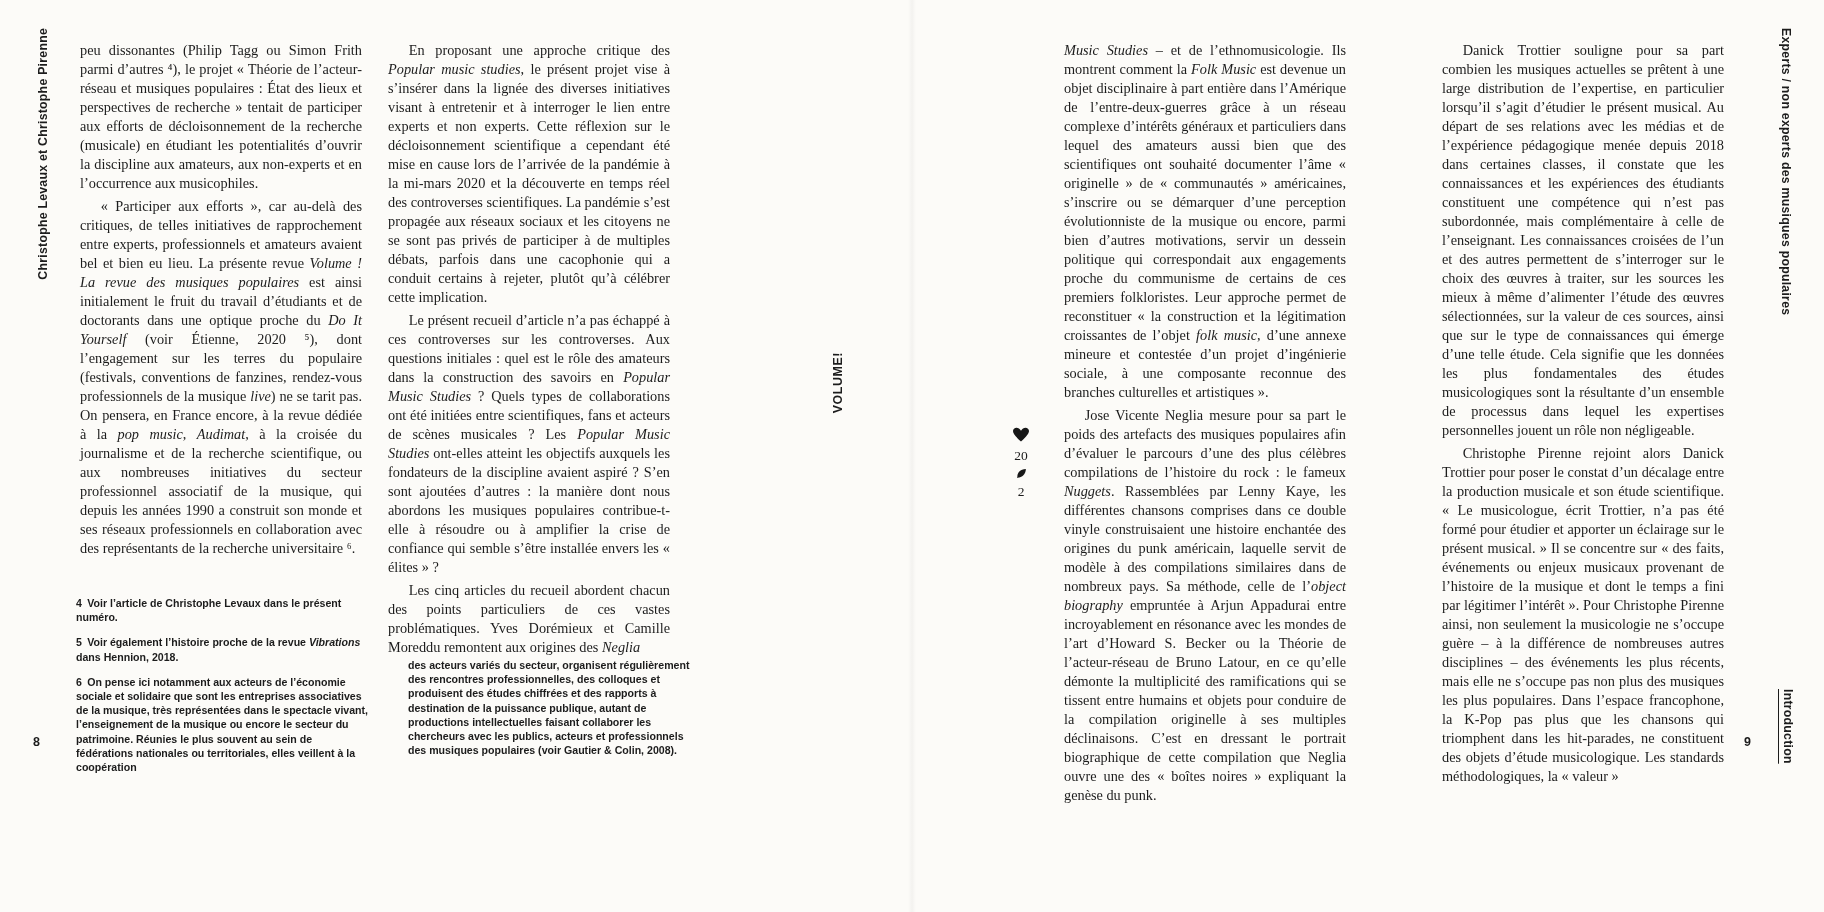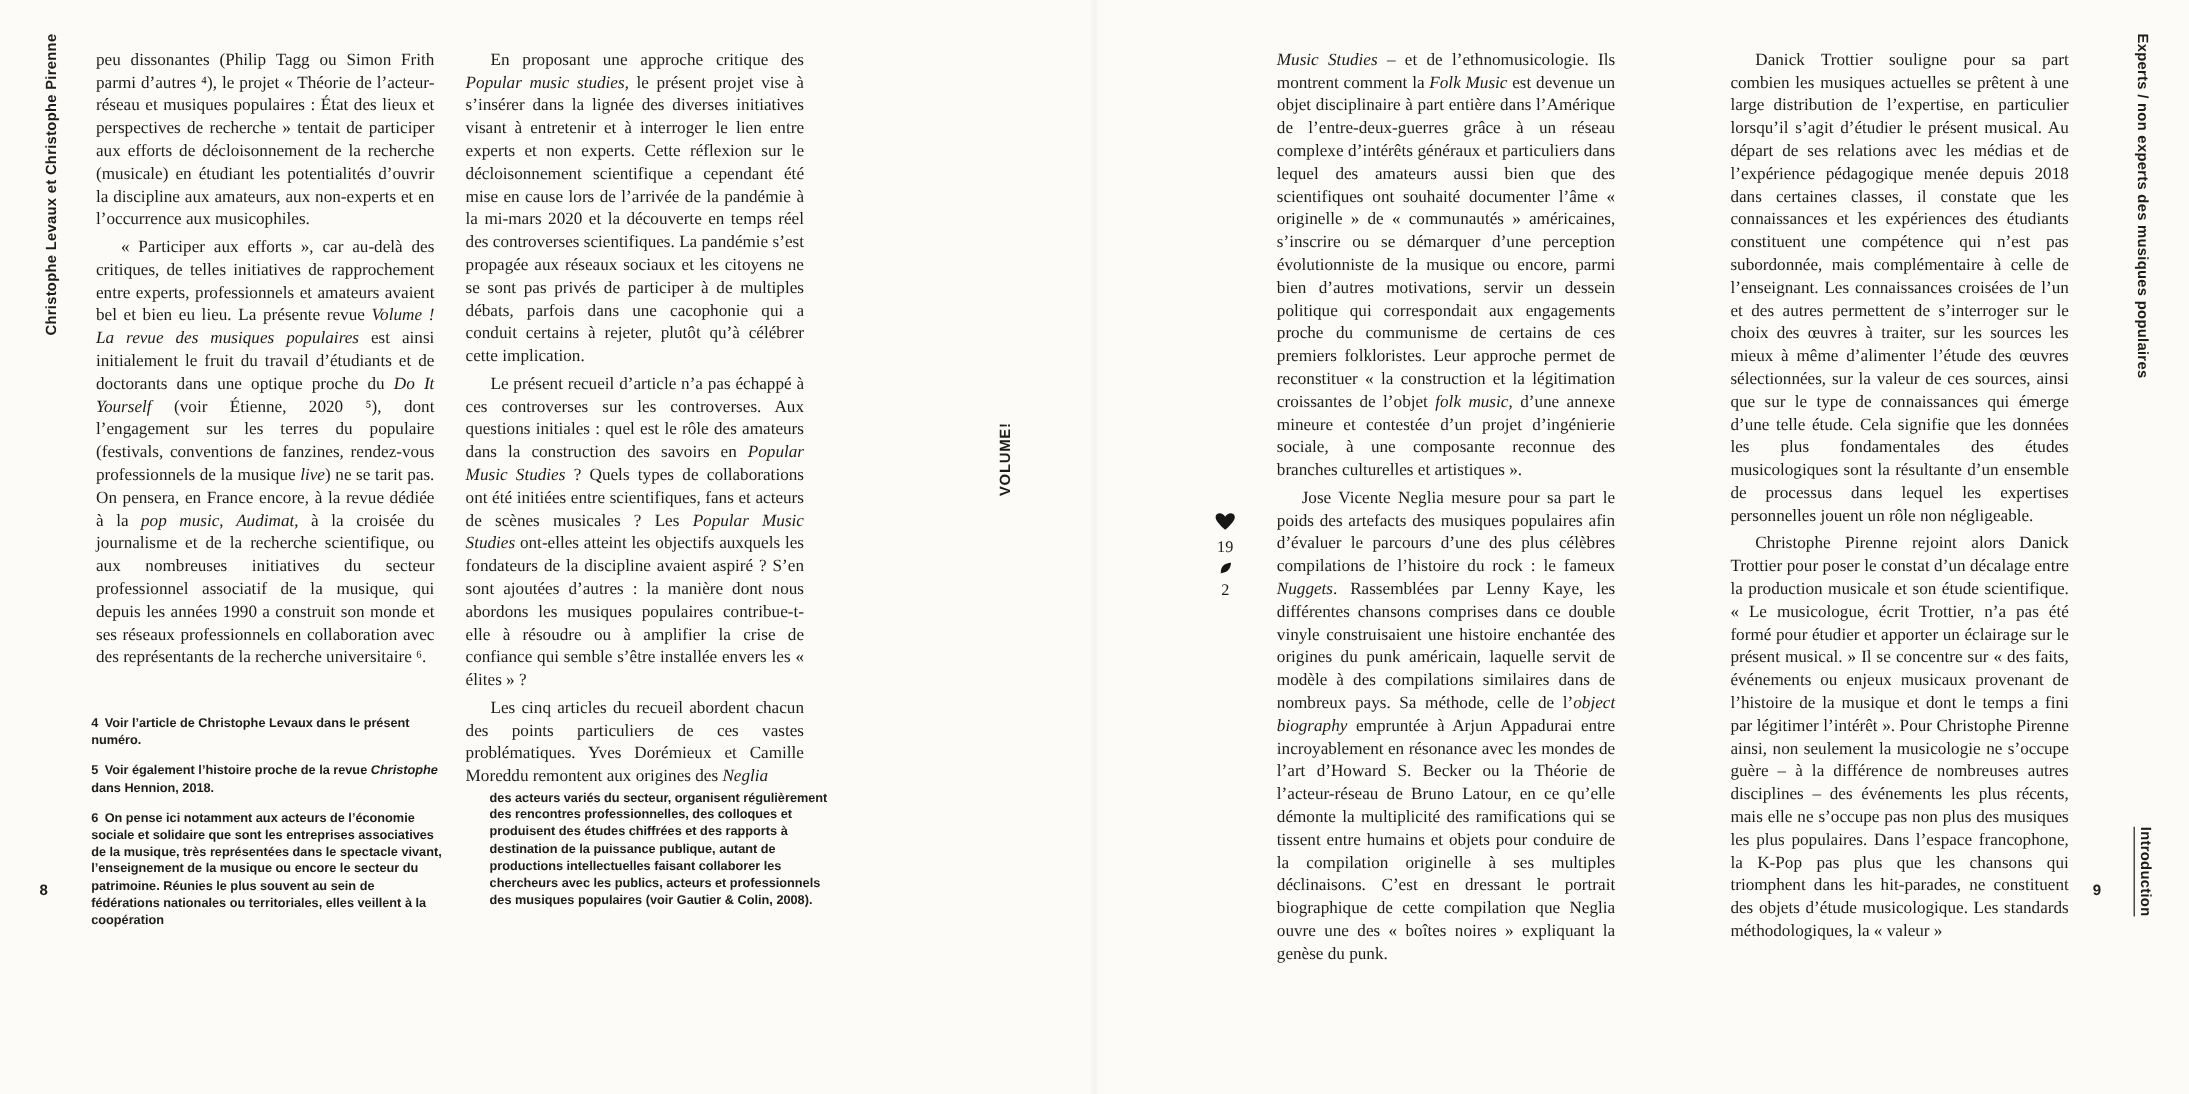--- a/index.html
+++ b/index.html
@@ -78,21 +78,21 @@
 
   <aside class="vlabel up lbl-author">Christophe Levaux et Christophe Pirenne</aside>
 
   <section class="col c-l1">
       <p>peu dissonantes (Philip Tagg ou Simon Frith parmi d’autres ⁴), le projet « Théorie de l’acteur-réseau et musiques populaires : État des lieux et perspectives de recherche » tentait de participer aux efforts de décloisonnement de la recherche (musicale) en étudiant les potentialités d’ouvrir la discipline aux amateurs, aux non-experts et en l’occurrence aux musicophiles.</p>
       <p class="ind">« Participer aux efforts », car au-delà des critiques, de telles initiatives de rapprochement entre experts, professionnels et amateurs avaient bel et bien eu lieu. La présente revue <em>Volume ! La revue des musiques populaires</em> est ainsi initialement le fruit du travail d’étudiants et de doctorants dans une optique proche du <em>Do It Yourself</em> (voir Étienne, 2020 ⁵), dont l’engagement sur les terres du populaire (festivals, conventions de fanzines, rendez-vous professionnels de la musique <em>live</em>) ne se tarit pas. On pensera, en France encore, à la revue dédiée à la <em>pop music</em>, <em>Audimat</em>, à la croisée du journalisme et de la recherche scientifique, ou aux nombreuses initiatives du secteur professionnel associatif de la musique, qui depuis les années 1990 a construit son monde et ses réseaux professionnels en collaboration avec des représentants de la recherche universitaire ⁶.</p>
     </section>
 
   <section class="fnotes fn-l1">
       <p>4 Voir l’article de Christophe Levaux dans le présent numéro.</p>
-      <p>5 Voir également l’histoire proche de la revue <em>Christophe</em> dans Hennion, 2018.</p>
+      <p>5 Voir également l’histoire proche de la revue <em>Vibrations</em> dans Hennion, 2018.</p>
       <p>6 On pense ici notamment aux acteurs de l’économie sociale et solidaire que sont les entreprises associatives de la musique, très représentées dans le spectacle vivant, l’enseignement de la musique ou encore le secteur du patrimoine. Réunies le plus souvent au sein de fédérations nationales ou territoriales, elles veillent à la coopération</p>
     </section>
 
   <section class="col c-l2">
       <p class="ind">En proposant une approche critique des <em>Popular music studies</em>, le présent projet vise à s’insérer dans la lignée des diverses initiatives visant à entretenir et à interroger le lien entre experts et non experts. Cette réflexion sur le décloisonnement scientifique a cependant été mise en cause lors de l’arrivée de la pandémie à la mi-mars 2020 et la découverte en temps réel des controverses scientifiques. La pandémie s’est propagée aux réseaux sociaux et les citoyens ne se sont pas privés de participer à de multiples débats, parfois dans une cacophonie qui a conduit certains à rejeter, plutôt qu’à célébrer cette implication.</p>
       <p class="ind">Le présent recueil d’article n’a pas échappé à ces controverses sur les controverses. Aux questions initiales : quel est le rôle des amateurs dans la construction des savoirs en <em>Popular Music Studies</em> ? Quels types de collaborations ont été initiées entre scientifiques, fans et acteurs de scènes musicales ? Les <em>Popular Music Studies</em> ont-elles atteint les objectifs auxquels les fondateurs de la discipline avaient aspiré ? S’en sont ajoutées d’autres : la manière dont nous abordons les musiques populaires contribue-t-elle à résoudre ou à amplifier la crise de confiance qui semble s’être installée envers les « élites » ?</p>
       <p class="ind">Les cinq articles du recueil abordent chacun des points particuliers de ces vastes problématiques. Yves Dorémieux et Camille Moreddu remontent aux origines des <em>Neglia</em></p>
     </section>
 
   <section class="fnotes fn-l2">
@@ -100,21 +100,21 @@
     </section>
 
   <div class="pagenum pn-8">8</div>
 
   <div class="vol-title">VOLUME!</div>
 
   <div class="logo-stack">
     <svg class="icon" width="18" height="16" viewBox="0 0 24 22">
       <path d="M12 20 C4 13 1 8.5 1 5.6 C1 2.8 3.2 1 5.8 1 C8.1 1 10.5 2.5 12 5 C13.5 2.5 15.9 1 18.2 1 C20.8 1 23 2.8 23 5.6 C23 8.5 20 13 12 20 Z" fill="#171717"></path>
     </svg>
-    <div class="num">19</div>
+    <div class="num">20</div>
     <svg class="icon" width="11" height="11" viewBox="0 0 12 12">
       <path d="M1.5 10.5 C1 5 4.5 1.5 10.8 1.1 C10.4 7 7 10.2 1.5 10.5 Z" fill="#171717"></path>
       <path d="M1.5 10.5 L4.6 7.2" stroke="#171717" stroke-width="0.8" fill="none"></path>
     </svg>
     <div class="num">2</div>
   </div>
 
   <section class="col c-r1">
       <p><em>Music Studies</em> – et de l’ethnomusicologie. Ils montrent comment la <em>Folk Music</em> est devenue un objet disciplinaire à part entière dans l’Amérique de l’entre-deux-guerres grâce à un réseau complexe d’intérêts généraux et particuliers dans lequel des amateurs aussi bien que des scientifiques ont souhaité documenter l’âme « originelle » de « communautés » américaines, s’inscrire ou se démarquer d’une perception évolutionniste de la musique ou encore, parmi bien d’autres motivations, servir un dessein politique qui correspondait aux engagements proche du communisme de certains de ces premiers folkloristes. Leur approche permet de reconstituer « la construction et la légitimation croissantes de l’objet <em>folk music</em>, d’une annexe mineure et contestée d’un projet d’ingénierie sociale, à une composante reconnue des branches culturelles et artistiques ».</p>
       <p class="ind">Jose Vicente Neglia mesure pour sa part le poids des artefacts des musiques populaires afin d’évaluer le parcours d’une des plus célèbres compilations de l’histoire du rock : le fameux <em>Nuggets</em>. Rassemblées par Lenny Kaye, les différentes chansons comprises dans ce double vinyle construisaient une histoire enchantée des origines du punk américain, laquelle servit de modèle à des compilations similaires dans de nombreux pays. Sa méthode, celle de l’<em>object biography</em> empruntée à Arjun Appadurai entre incroyablement en résonance avec les mondes de l’art d’Howard S. Becker ou la Théorie de l’acteur-réseau de Bruno Latour, en ce qu’elle démonte la multiplicité des ramifications qui se tissent entre humains et objets pour conduire de la compilation originelle à ses multiples déclinaisons. C’est en dressant le portrait biographique de cette compilation que Neglia ouvre une des « boîtes noires » expliquant la genèse du punk.</p>

